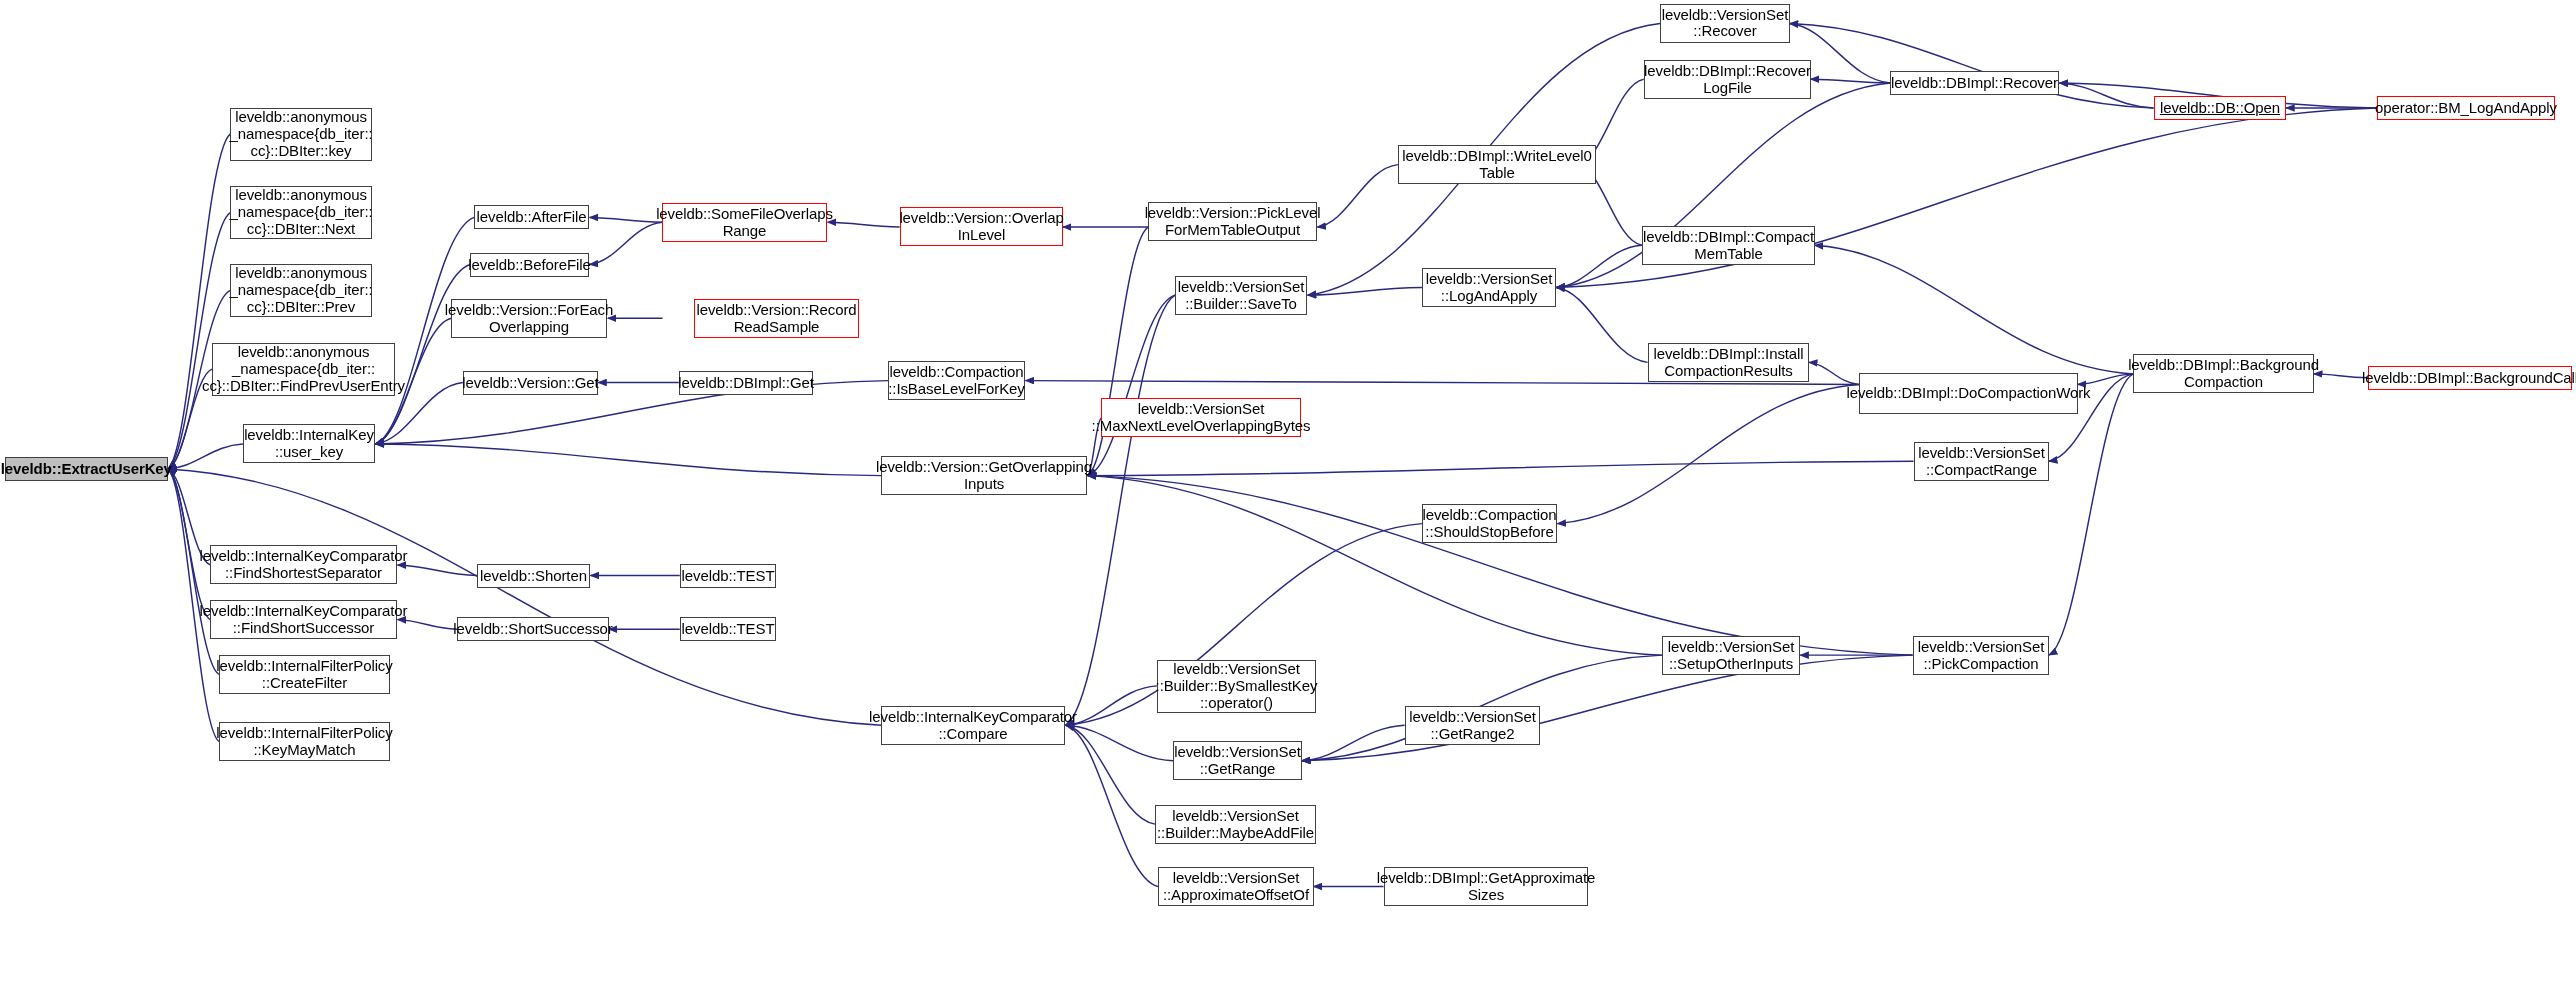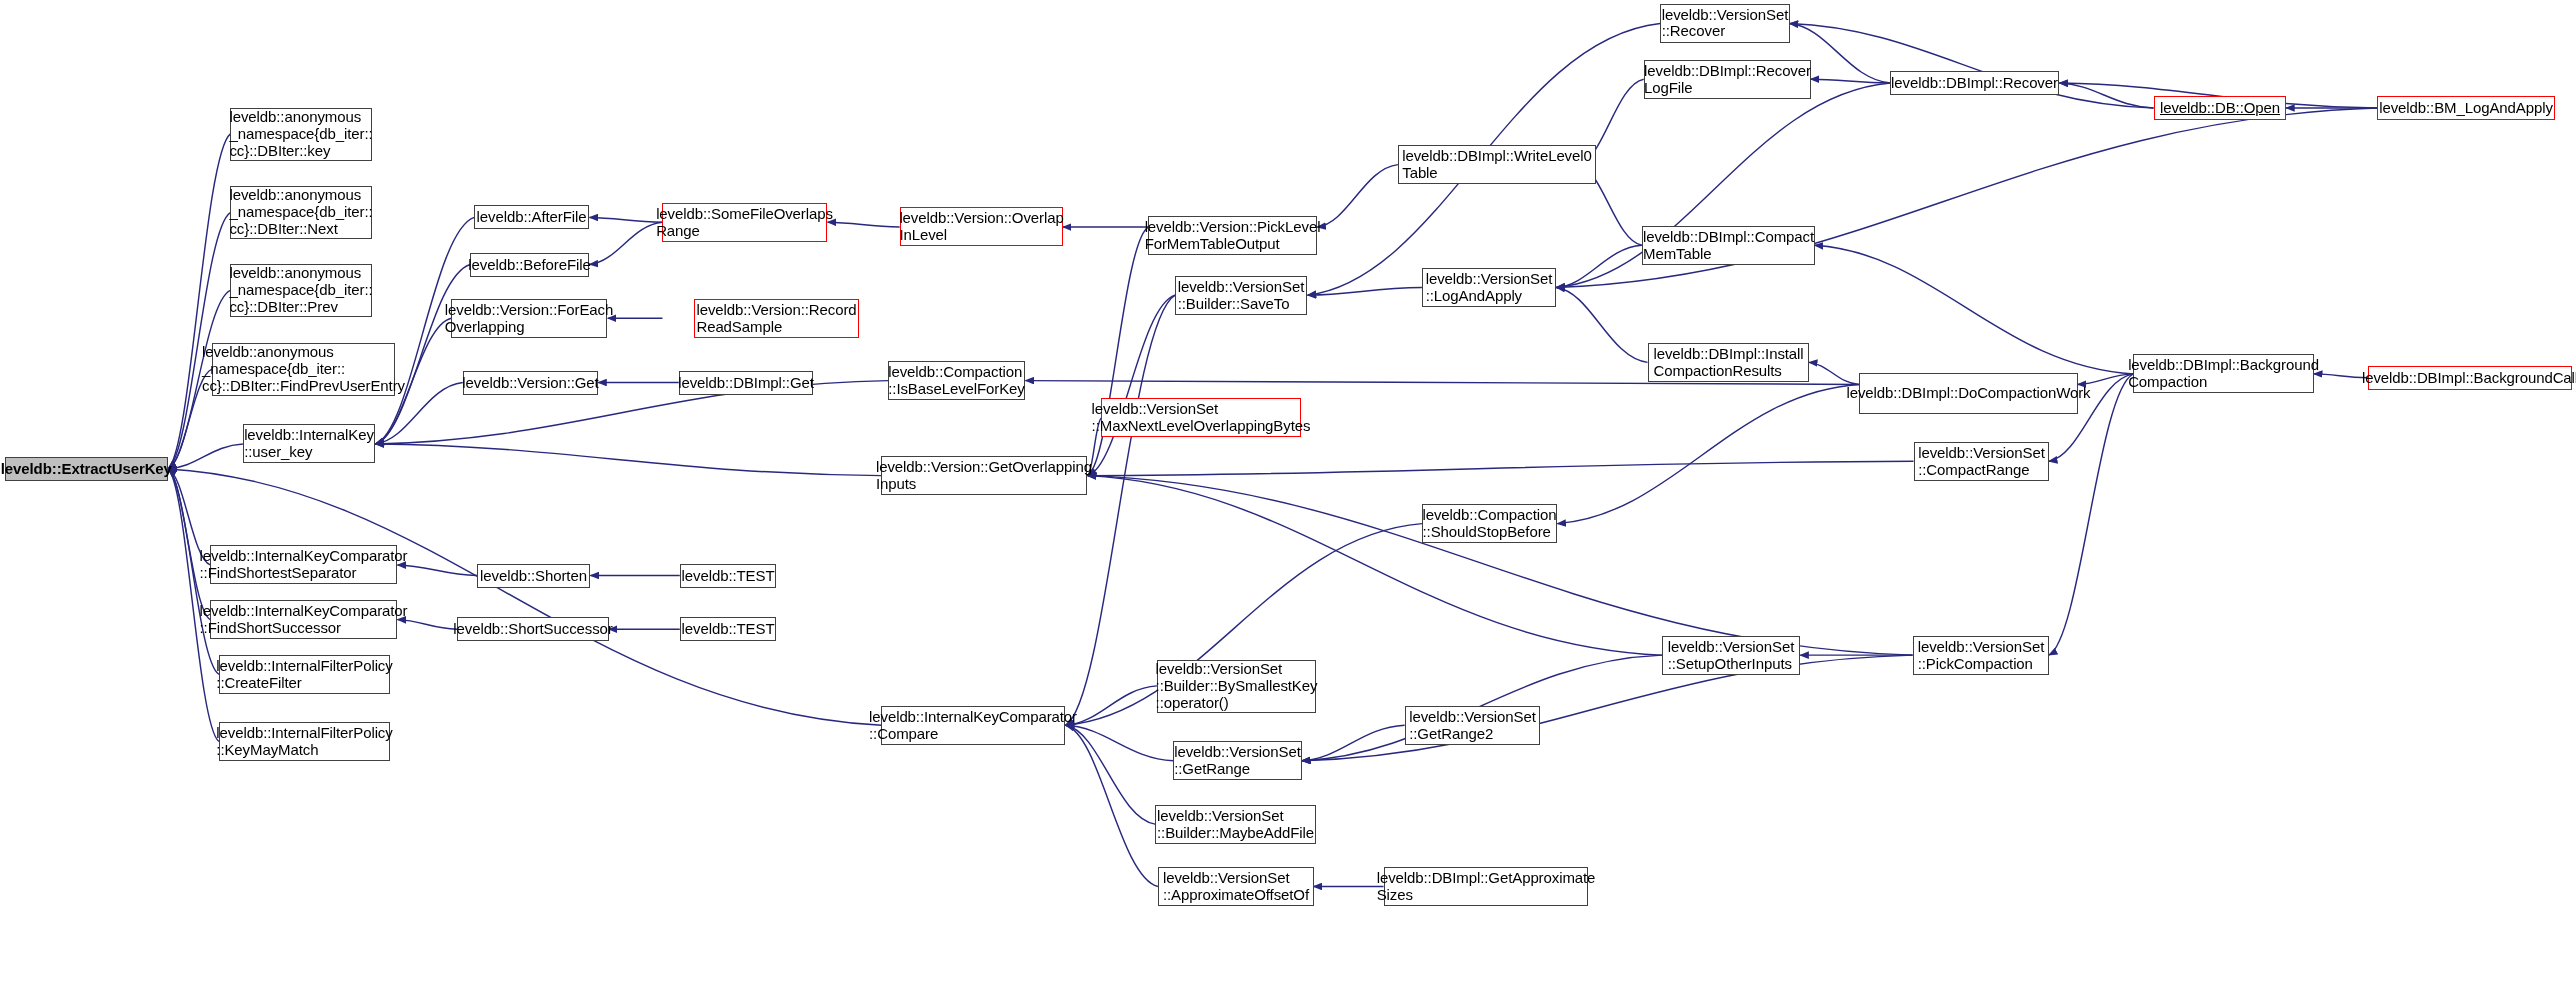--- a/index.html
+++ b/index.html
@@ -23,20 +23,21 @@
     width: 2576px;
     height: 982px;
     pointer-events: none;
   }
   .node {
     position: absolute;
     box-sizing: border-box;
     display: flex;
     align-items: center;
     justify-content: center;
+    text-align: center;
     background: #ffffff;
     border: 1.5px solid #404040;
     color: #000000;
     font-size: 15px;
     line-height: 1.12;
     letter-spacing: -0.1px;
     white-space: pre-line;
     padding: 0 2.9px;
     z-index: 5;
   }
@@ -180,21 +181,21 @@
       <div class="node" style="left: 1173px; top: 741px; width: 129px; height: 39px;">leveldb::VersionSet
 ::GetRange</div>
       <div class="node" style="left: 1155px; top: 805px; width: 161px; height: 39px;">leveldb::VersionSet
 ::Builder::MaybeAddFile</div>
       <div class="node" style="left: 1158px; top: 867px; width: 156px; height: 39px;">leveldb::VersionSet
 ::ApproximateOffsetOf</div>
       <div class="node" style="left: 1384px; top: 867px; width: 204px; height: 39px;">leveldb::DBImpl::GetApproximate
 Sizes</div>
       <div class="node" style="left: 1405px; top: 706px; width: 135px; height: 39px;">leveldb::VersionSet
 ::GetRange2</div>
-      <div class="node" style="left: 1148px; top: 216px; width: 169px; height: 39px;">leveldb::Version::PickLevel
+      <div class="node" style="left: 1148px; top: 202px; width: 169px; height: 39px;">leveldb::Version::PickLevel
 ForMemTableOutput</div>
       <div class="node red" style="left: 900px; top: 207px; width: 163px; height: 39px;">leveldb::Version::Overlap
 InLevel</div>
       <div class="node" style="left: 1175px; top: 276px; width: 132px; height: 39px;">leveldb::VersionSet
 ::Builder::SaveTo</div>
       <div class="node" style="left: 1422px; top: 268px; width: 134px; height: 39px;">leveldb::VersionSet
 ::LogAndApply</div>
       <div class="node" style="left: 1422px; top: 504px; width: 135px; height: 39px;">leveldb::Compaction
 ::ShouldStopBefore</div>
       <div class="node" style="left: 1398px; top: 145px; width: 198px; height: 39px;">leveldb::DBImpl::WriteLevel0
@@ -212,16 +213,16 @@
       <div class="node" style="left: 1662px; top: 636px; width: 138px; height: 39px;">leveldb::VersionSet
 ::SetupOtherInputs</div>
       <div class="node" style="left: 1913px; top: 636px; width: 136px; height: 39px;">leveldb::VersionSet
 ::PickCompaction</div>
       <div class="node" style="left: 1859px; top: 373px; width: 219px; height: 41px;">leveldb::DBImpl::DoCompactionWork</div>
       <div class="node" style="left: 2133px; top: 354px; width: 181px; height: 39px;">leveldb::DBImpl::Background
 Compaction</div>
       <div class="node red" style="left: 2368px; top: 366px; width: 204px; height: 24px;">leveldb::DBImpl::BackgroundCall</div>
       <div class="node" style="left: 1890px; top: 71px; width: 169px; height: 24px;">leveldb::DBImpl::Recover</div>
       <div class="node red" style="left: 2154px; top: 96px; width: 132px; height: 24px; text-decoration: underline;">leveldb::DB::Open</div>
-      <div class="node red" style="left: 2377px; top: 96px; width: 178px; height: 24px;">leveldb::BM_LogAndApply</div>
+      <div class="node red" style="left: 2377px; top: 96px; width: 178px; height: 24px;">operator::BM_LogAndApply</div>
     </div>
 </div>
 
 
 </body></html>

